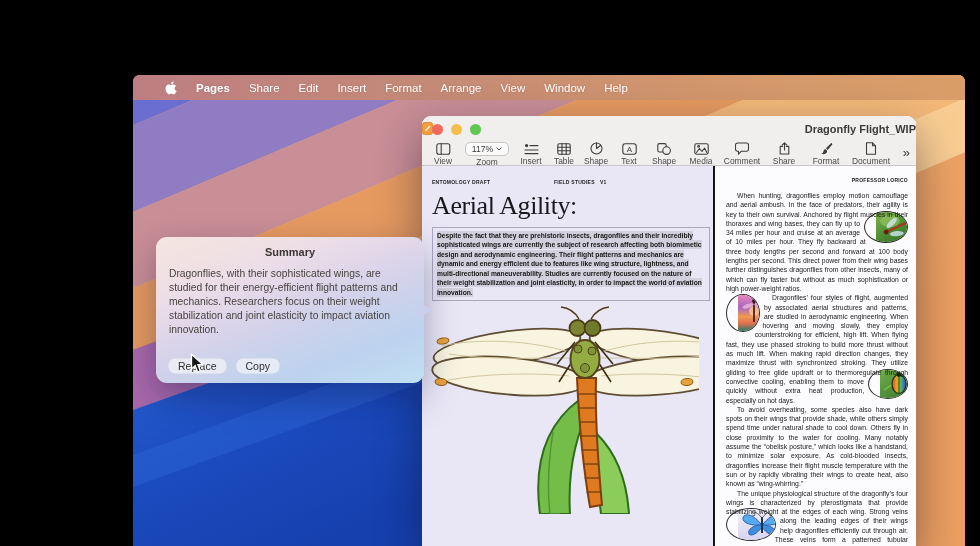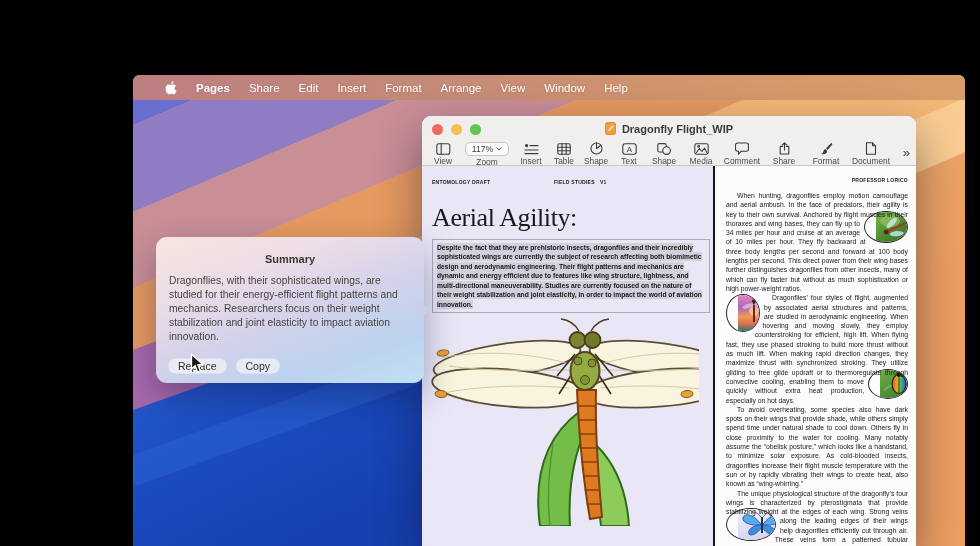--- a/index.html
+++ b/index.html
@@ -17,21 +17,21 @@
   #menubar span{white-space:nowrap;cursor:default}
   
   #window{position:absolute;left:289px;top:41px;width:494px;height:430px;z-index:10;
           border-radius:9px 9px 0 0;overflow:hidden;background:#fcfcfe;
           box-shadow:0 18px 45px rgba(10,10,40,.45)}
   #chrome{position:absolute;left:0;top:0;right:0;height:50px;background:#f1efee;
           border-bottom:1px solid #c9c7c8;box-sizing:border-box}
   #titlebar{position:relative;height:25px}
   .lights{position:absolute;left:10px;top:8px;display:flex;gap:8px}
   .light{width:11px;height:11px;border-radius:50%}
-  #titlewrap{height:25px;display:flex;align-items:center;justify-content:center;gap:6px;
+  #titlewrap{height:25px;display:flex;align-items:center;justify-content:space-between;gap:6px;
              font-size:11px;font-weight:700;color:#3a3a3a}
   #toolbar{display:flex;align-items:flex-start;padding:1px 6px 0 4px}
   .tb{display:flex;flex-direction:column;align-items:center;justify-content:space-between;
       flex:0 0 auto;cursor:default}
   .tb .ic{height:13px;display:flex;align-items:center;justify-content:center}
   .tb .lb{font-size:8.4px;color:#4a4a4a;margin-top:1px;white-space:nowrap}
   .zoompill{display:flex;align-items:center;gap:3px;border:1px solid #c6c4c4;background:#fbfafa;
             border-radius:5px;padding:1px 6px;font-size:8.6px;color:#3c3c3c;height:10px}
   .tbof{margin-left:auto;font-size:13px;color:#3a3a3a;padding-top:3px}
   svg.icon{stroke:#3d3d3d;fill:none;stroke-width:1.1;stroke-linecap:round;stroke-linejoin:round}
@@ -40,39 +40,39 @@
   #pageL{position:absolute;left:0;top:0;width:291px;height:100%;background:#e9e7f6;overflow:hidden;
          padding:13px 8px 0 10px;box-sizing:border-box}
   #pagediv{position:absolute;left:291px;top:0;width:2px;height:100%;background:#141414}
   #pageR{position:absolute;left:293px;top:0;right:0;height:100%;background:#fcfcfe;overflow:hidden;
          padding:11px 8px 0 11px;box-sizing:border-box}
   .micro{font-size:5px;font-weight:700;letter-spacing:.25px;color:#1d1d20}
   #metaRow{position:relative;height:7px}
   #metaRow span{position:absolute;top:0}
   #meta1{left:0}#meta2{left:122px}#meta3{left:168px}
   #docTitle{font-family:"Liberation Serif","DejaVu Serif",serif;font-size:26px;line-height:29.5px;
-            letter-spacing:-.4px;color:#18181a;margin-top:17px;font-weight:500}
+            letter-spacing:-.4px;color:#18181a;margin-top:5px;font-weight:500}
   #intro{margin-top:6px;border:1px solid #aba9bd;padding:3px 4px;width:268px;box-sizing:content-box;
          font-size:6.7px;line-height:9.55px;font-weight:600;color:#151515}
   #intro span{background:#d3d0dd;padding:1px 0}
   #dragonfly{margin-top:1px;margin-left:-3px;display:block}
   #byline{text-align:right;margin-bottom:8px}
   #article{font-size:6.8px;line-height:9.3px;color:#191919;text-align:justify}
   #article p{margin:0;text-indent:11px}
   .ov{border:1px solid #2b2b2b;border-radius:50%;overflow:hidden;display:block}
   .ovL{float:left;margin:1px 4px 1px 0;shape-outside:ellipse(50% 50%)}
   .ovR{float:right;margin:1px 0 1px 4px;shape-outside:ellipse(50% 50%)}
   .o1{width:42px;height:30px}.o2{width:32px;height:36px}.o3{width:38px;height:28px}.o4{width:48px;height:31px}
   
   #popup{position:absolute;left:23px;top:162px;width:268px;height:146px;z-index:20;border-radius:11px;
          background:linear-gradient(160deg,#f6e6df 0%,#ecdde7 28%,#d5d2ea 52%,#bcd2ee 78%,#c2e0f3 100%);
          box-shadow:0 14px 34px rgba(15,15,60,.35)}
   #popupTail{position:absolute;right:-8px;top:64px;width:15px;height:18px;background:#c9cfeb;
              clip-path:polygon(0 0,100% 50%,0 100%)}
-  #popupTitle{text-align:center;font-size:11px;font-weight:700;color:#3b3734;padding-top:16px}
+  #popupTitle{text-align:center;font-size:11px;font-weight:700;color:#3b3734;padding-top:9px}
   #popupBody{margin:9px 13px 0;font-size:10.3px;line-height:13.9px;color:#474340}
   #popupBtns{position:absolute;left:12px;bottom:9px;display:flex;gap:9px}
   .pbtn{background:rgba(255,255,255,.55);border:none;border-radius:7px;padding:2px 10px;
         font-size:10.5px;color:#33302d;font-family:inherit;cursor:pointer;
         box-shadow:inset 0 0 0 .5px rgba(110,110,140,.18)}
   #cursor{position:absolute;left:57px;top:278px;z-index:60}
 </style>
 </head>
 <body>
 

